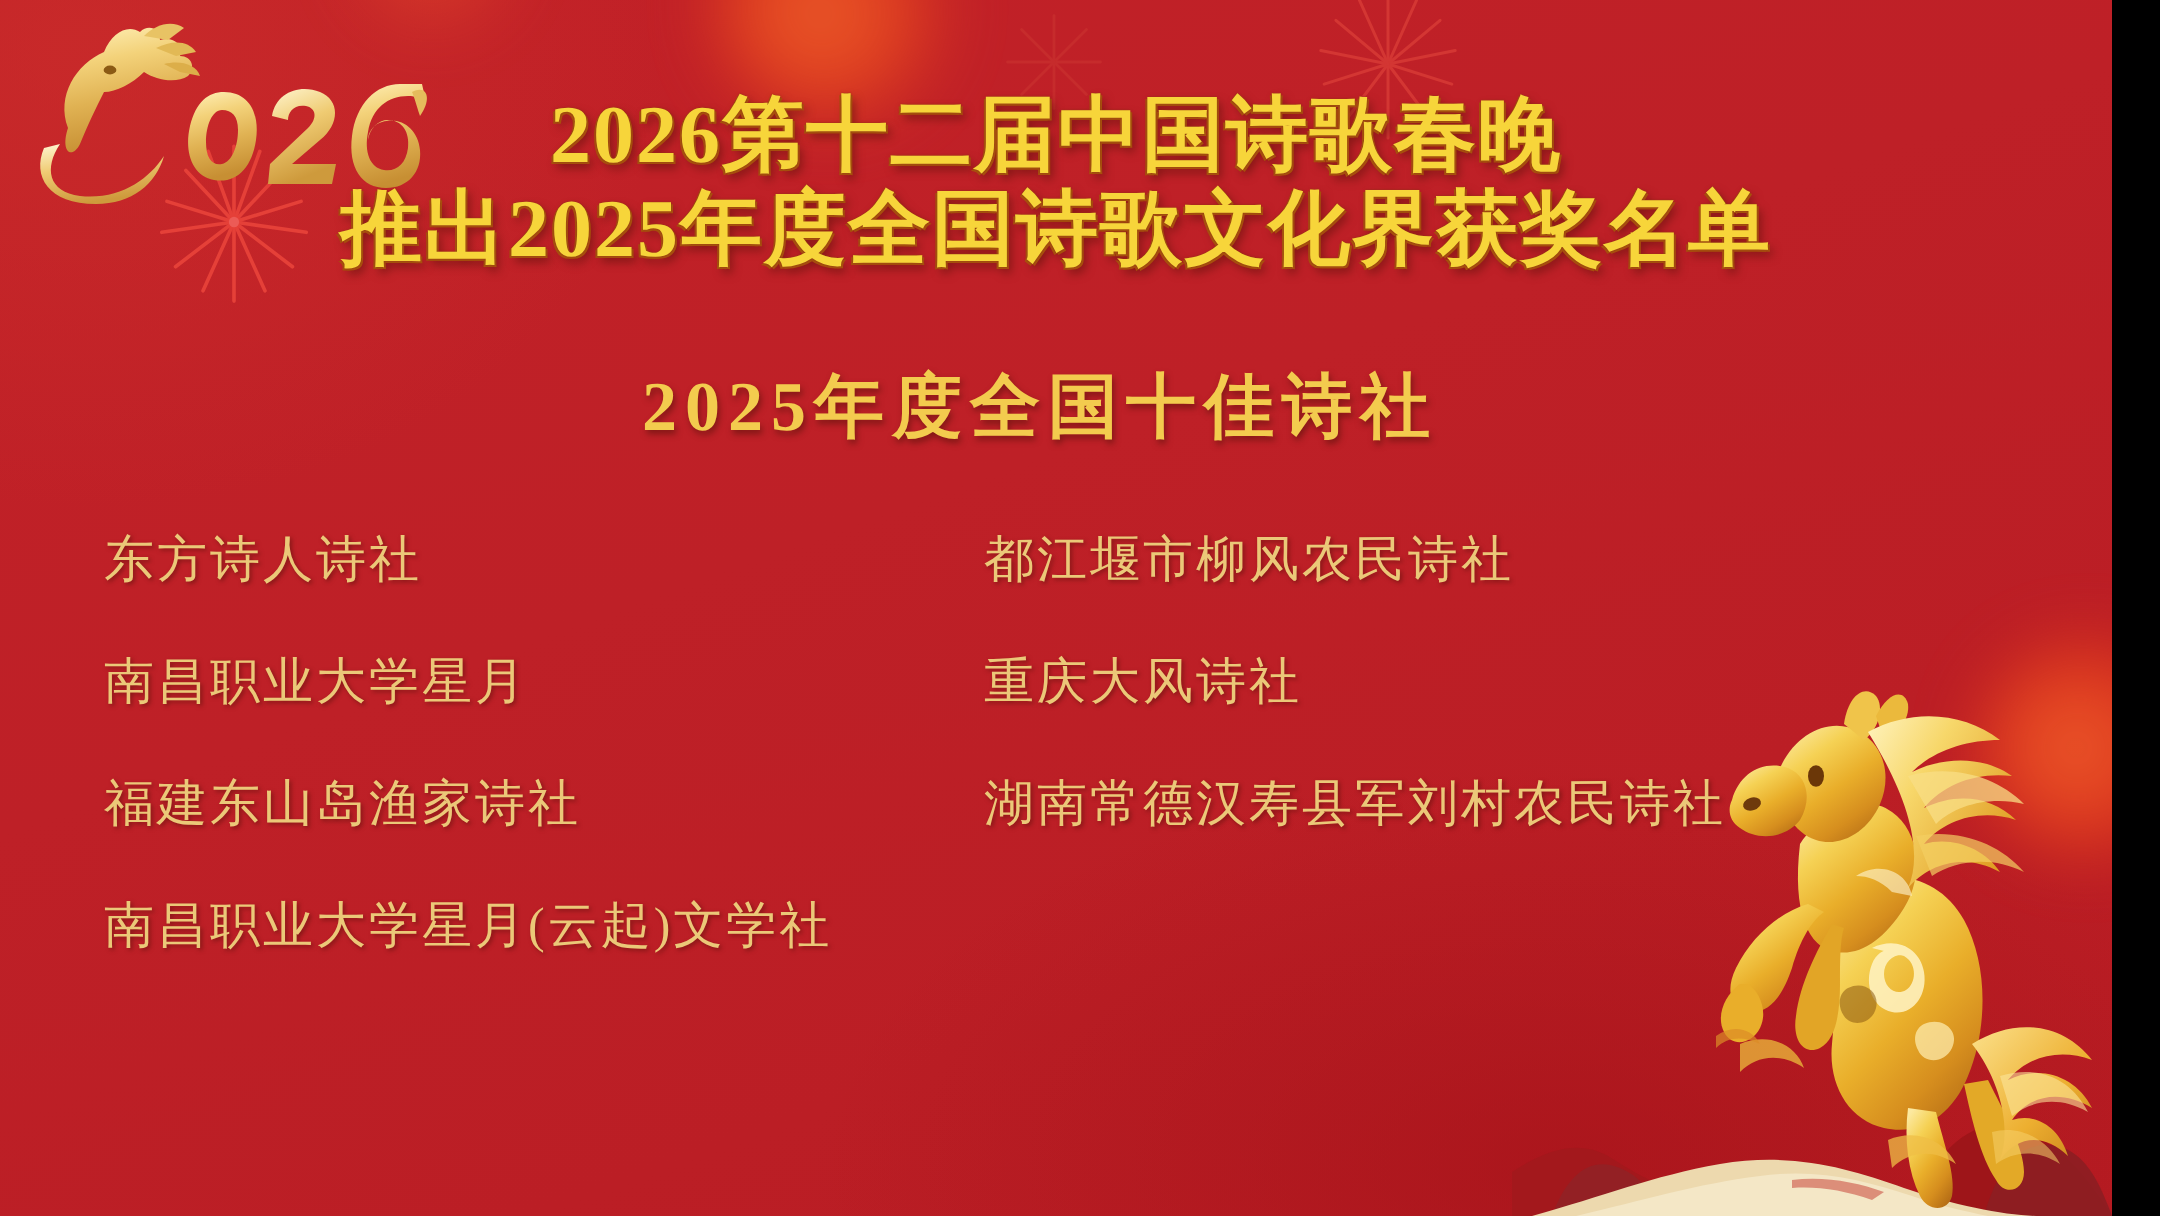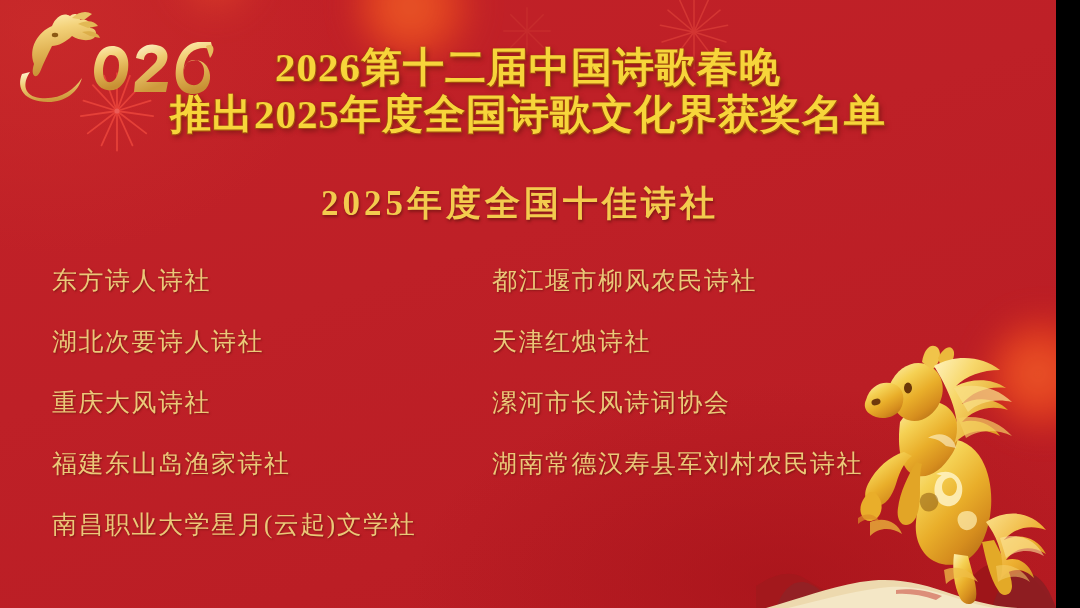--- a/index.html
+++ b/index.html
@@ -230,24 +230,22 @@
   <div class="title-block">
     <div class="title-line title-1">2026第十二届中国诗歌春晚</div>
     <div class="title-line title-2">推出2025年度全国诗歌文化界获奖名单</div>
   </div>
 
   <div class="subtitle">2025年度全国十佳诗社</div>
 
   <div class="list-wrap">
     <div class="award-item">东方诗人诗社</div>
     <div class="award-item">都江堰市柳风农民诗社</div>
-    <div class="award-item">湖北次要诗人诗社</div>
-    <div class="award-item">天津红烛诗社</div>
+    <div class="award-item">南昌职业大学星月</div>
     <div class="award-item">重庆大风诗社</div>
-    <div class="award-item">漯河市长风诗词协会</div>
     <div class="award-item">福建东山岛渔家诗社</div>
     <div class="award-item">湖南常德汉寿县军刘村农民诗社</div>
     <div class="award-item">南昌职业大学星月(云起)文学社</div>
   </div>
 
   <svg class="ground-art" viewBox="0 0 300 96" preserveAspectRatio="none">
     <path d="M0 96 L0 74 C18 62 34 58 48 66 C58 72 66 78 76 80 L96 96 Z" fill="#A3181C"></path>
     <path d="M20 96 C28 74 40 66 54 72 C64 76 70 84 78 96 Z" fill="#912226" opacity=".85"></path>
     <path d="M200 96 C212 60 232 46 252 52 C272 58 286 74 300 96 Z" fill="#9E1519"></path>
     <path d="M236 96 C244 66 260 56 276 62 C288 67 294 80 300 96 Z" fill="#8C1E22" opacity=".9"></path>

